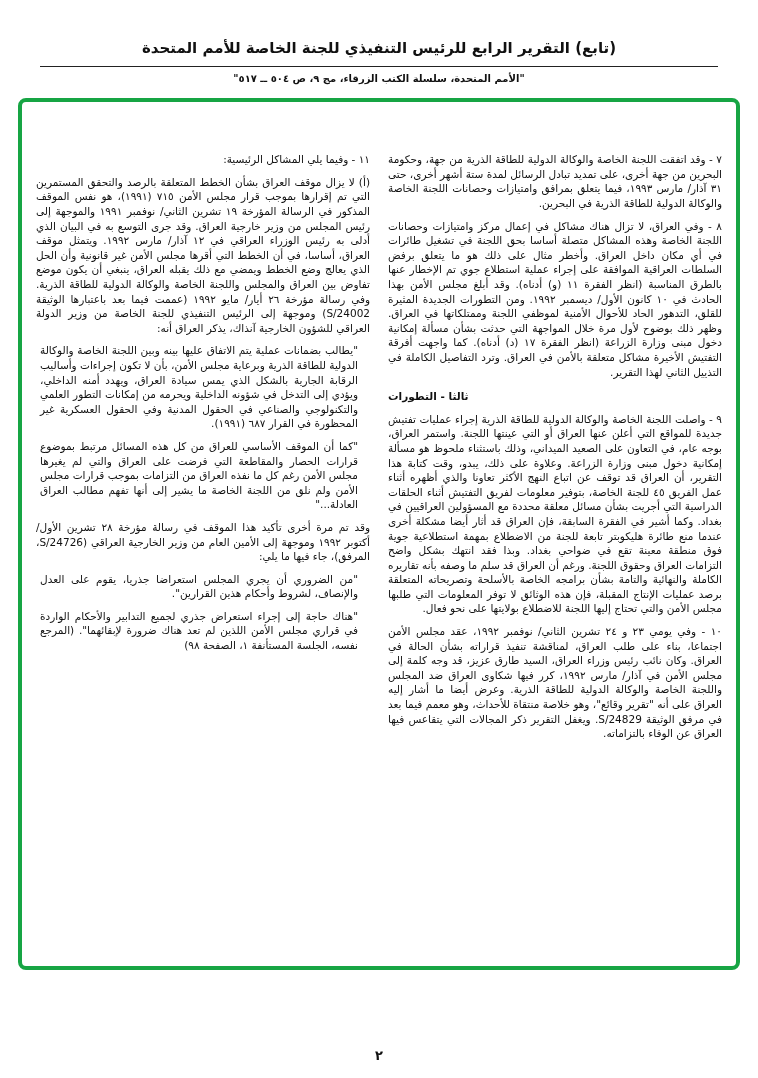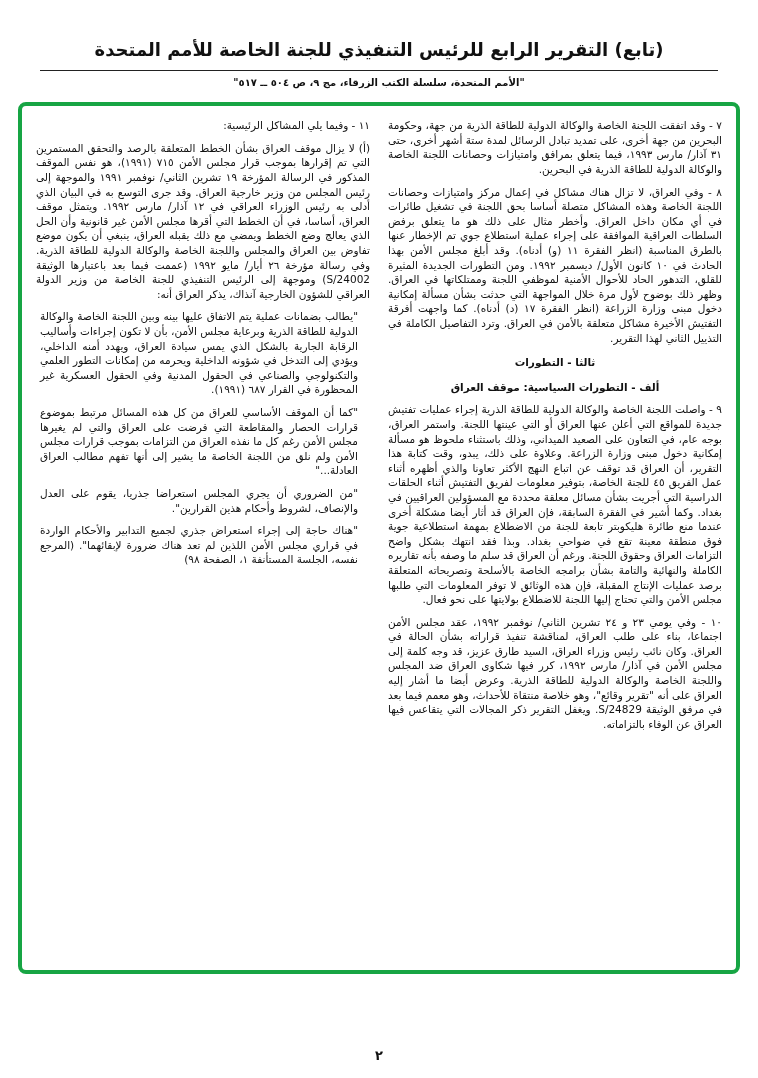--- a/index.html
+++ b/index.html
@@ -15,21 +15,21 @@
     background: #ffffff;
     font-family: "DejaVu Sans", sans-serif;
     color: #111;
     overflow: hidden;
   }
   .header {
     padding-top: 38px;
     text-align: center;
   }
   .doc-title {
-    font-size: 18px;
+    font-size: 15px;
     font-weight: bold;
     line-height: 1.35;
     margin: 0 60px;
   }
   .header-rule {
     border: none;
     border-top: 1.5px solid #222;
     margin: 8px 40px 6px 40px;
   }
   .doc-source {
@@ -49,30 +49,31 @@
   .columns {
     display: flex;
     flex-direction: row;
     gap: 18px;
     height: 100%;
   }
   .column {
     flex: 1 1 0;
     min-width: 0;
     overflow: hidden;
+    margin-top: 38px;
   }
   .para {
     font-size: 10.5px;
     line-height: 14.6px;
     text-align: justify;
     margin: 0 0 8px 0;
   }
   .para.heading {
     font-weight: bold;
-    text-align: center;
+    text-align: left;
     margin: 10px 0 8px 0;
   }
   .para.quote {
     margin-right: 12px;
     margin-left: 4px;
   }
   .footer {
     position: absolute;
     bottom: 14px;
     left: 0;
@@ -94,29 +95,29 @@
     <hr class="header-rule">
     <p class="doc-source">"الأمم المتحدة، سلسلة الكتب الزرقاء، مج ٩، ص ٥٠٤ ــ ٥١٧"</p>
   </div>
 
   <div class="content-box" style="border-color: rgb(23, 165, 68);">
     <div class="columns">
       <div class="column">
           <p class="para body">٧ -  وقد اتفقت اللجنة الخاصة والوكالة الدولية للطاقة الذرية من جهة، وحكومة البحرين من جهة أخرى، على تمديد تبادل الرسائل لمدة ستة أشهر أخرى، حتى ٣١ آذار/ مارس ١٩٩٣، فيما يتعلق بمرافق وامتيازات وحصانات اللجنة الخاصة والوكالة الدولية للطاقة الذرية في البحرين.</p>
           <p class="para body">٨ -  وفي العراق، لا تزال هناك مشاكل في إعمال مركز وامتيازات وحصانات اللجنة الخاصة وهذه المشاكل متصلة أساسا بحق اللجنة في تشغيل طائرات في أي مكان داخل العراق. وأخطر مثال على ذلك هو ما يتعلق برفض السلطات العراقية الموافقة على إجراء عملية استطلاع جوي تم الإخطار عنها بالطرق المناسبة (انظر الفقرة ١١ (و) أدناه). وقد أبلغ مجلس الأمن بهذا الحادث في ١٠ كانون الأول/ ديسمبر ١٩٩٢. ومن التطورات الجديدة المثيرة للقلق، التدهور الحاد للأحوال الأمنية لموظفي اللجنة وممتلكاتها في العراق. وظهر ذلك بوضوح لأول مرة خلال المواجهة التي حدثت بشأن مسألة إمكانية دخول مبنى وزارة الزراعة (انظر الفقرة ١٧ (د) أدناه). كما واجهت أفرقة التفتيش الأخيرة مشاكل متعلقة بالأمن في العراق. وترد التفاصيل الكاملة في التذييل الثاني لهذا التقرير.</p>
           <p class="para heading">ثالثا -  التطورات</p>
-          <p class="para heading">ألف -  التطورات السياسية: موقف العراق</p>
           <p class="para body">٩ -  واصلت اللجنة الخاصة والوكالة الدولية للطاقة الذرية إجراء عمليات تفتيش جديدة للمواقع التي أعلن عنها العراق أو التي عينتها اللجنة. واستمر العراق، بوجه عام، في التعاون على الصعيد الميداني، وذلك باستثناء ملحوظ هو مسألة إمكانية دخول مبنى وزارة الزراعة. وعلاوة على ذلك، يبدو، وقت كتابة هذا التقرير، أن العراق قد توقف عن اتباع النهج الأكثر تعاونا والذي أظهره أثناء عمل الفريق ٤٥ للجنة الخاصة، بتوفير معلومات لفريق التفتيش أثناء الحلقات الدراسية التي أجريت بشأن مسائل معلقة محددة مع المسؤولين العراقيين في بغداد. وكما أشير في الفقرة السابقة، فإن العراق قد أثار أيضا مشكلة أخرى عندما منع طائرة هليكوبتر تابعة للجنة من الاضطلاع بمهمة استطلاعية جوية فوق منطقة معينة تقع في ضواحي بغداد. وبذا فقد انتهك بشكل واضح التزامات العراق وحقوق اللجنة. ورغم أن العراق قد سلم ما وصفه بأنه تقاريره الكاملة والنهائية والتامة بشأن برامجه الخاصة بالأسلحة وتصريحاته المتعلقة برصد عمليات الإنتاج المقبلة، فإن هذه الوثائق لا توفر المعلومات التي طلبها مجلس الأمن والتي تحتاج إليها اللجنة للاضطلاع بولايتها على نحو فعال.</p>
           <p class="para body">١٠ -  وفي يومي ٢٣ و ٢٤ تشرين الثاني/ نوفمبر ١٩٩٢، عقد مجلس الأمن اجتماعا، بناء على طلب العراق، لمناقشة تنفيذ قراراته بشأن الحالة في العراق. وكان نائب رئيس وزراء العراق، السيد طارق عزيز، قد وجه كلمة إلى مجلس الأمن في آذار/ مارس ١٩٩٢، كرر فيها شكاوى العراق ضد المجلس واللجنة الخاصة والوكالة الدولية للطاقة الذرية. وعرض أيضا ما أشار إليه العراق على أنه "تقرير وقائع"، وهو خلاصة منتقاة للأحداث، وهو معمم فيما بعد في مرفق الوثيقة S/24829. ويغفل التقرير ذكر المجالات التي يتقاعس فيها العراق عن الوفاء بالتزاماته.</p>
         </div>
       <div class="column">
           <p class="para body">١١ -  وفيما يلي المشاكل الرئيسية:</p>
           <p class="para body">(أ)  لا يزال موقف العراق بشأن الخطط المتعلقة بالرصد والتحقق المستمرين التي تم إقرارها بموجب قرار مجلس الأمن ٧١٥ (١٩٩١)، هو نفس الموقف المذكور في الرسالة المؤرخة ١٩ تشرين الثاني/ نوفمبر ١٩٩١ والموجهة إلى رئيس المجلس من وزير خارجية العراق. وقد جرى التوسع به في البيان الذي أدلى به رئيس الوزراء العراقي في ١٢ آذار/ مارس ١٩٩٢. ويتمثل موقف العراق، أساسا، في أن الخطط التي أقرها مجلس الأمن غير قانونية وأن الحل الذي يعالج وضع الخطط ويمضي مع ذلك يقبله العراق، ينبغي أن يكون موضع تفاوض بين العراق والمجلس واللجنة الخاصة والوكالة الدولية للطاقة الذرية. وفي رسالة مؤرخة ٢٦ أيار/ مايو ١٩٩٢ (عممت فيما بعد باعتبارها الوثيقة S/24002) وموجهة إلى الرئيس التنفيذي للجنة الخاصة من وزير الدولة العراقي للشؤون الخارجية آنذاك، يذكر العراق أنه:</p>
           <p class="para quote">"يطالب بضمانات عملية يتم الاتفاق عليها بينه وبين اللجنة الخاصة والوكالة الدولية للطاقة الذرية وبرعاية مجلس الأمن، بأن لا تكون إجراءات وأساليب الرقابة الجارية بالشكل الذي يمس سيادة العراق، ويهدد أمنه الداخلي، ويؤدي إلى التدخل في شؤونه الداخلية ويحرمه من إمكانات التطور العلمي والتكنولوجي والصناعي في الحقول المدنية وفي الحقول العسكرية غير المحظورة في القرار ٦٨٧ (١٩٩١).</p>
           <p class="para quote">"كما أن الموقف الأساسي للعراق من كل هذه المسائل مرتبط بموضوع قرارات الحصار والمقاطعة التي فرضت على العراق والتي لم يغيرها مجلس الأمن رغم كل ما نفذه العراق من التزامات بموجب قرارات مجلس الأمن ولم نلق من اللجنة الخاصة ما يشير إلى أنها تفهم مطالب العراق العادلة..."</p>
+          <p class="para body">وقد تم مرة أخرى تأكيد هذا الموقف في رسالة مؤرخة ٢٨ تشرين الأول/ أكتوبر ١٩٩٢ وموجهة إلى الأمين العام من وزير الخارجية العراقي (S/24726، المرفق)، جاء فيها ما يلي:</p>
           <p class="para quote">"من الضروري أن يجري المجلس استعراضا جذريا، يقوم على العدل والإنصاف، لشروط وأحكام هذين القرارين".</p>
           <p class="para quote">"هناك حاجة إلى إجراء استعراض جذري لجميع التدابير والأحكام الواردة في قراري مجلس الأمن اللذين لم تعد هناك ضرورة لإبقائهما". (المرجع نفسه، الجلسة المستأنفة ١، الصفحة ٩٨)</p>
         </div>
     </div>
   </div>
 
   <div class="footer">
     <span class="page-number">٢</span>
   </div>
 

